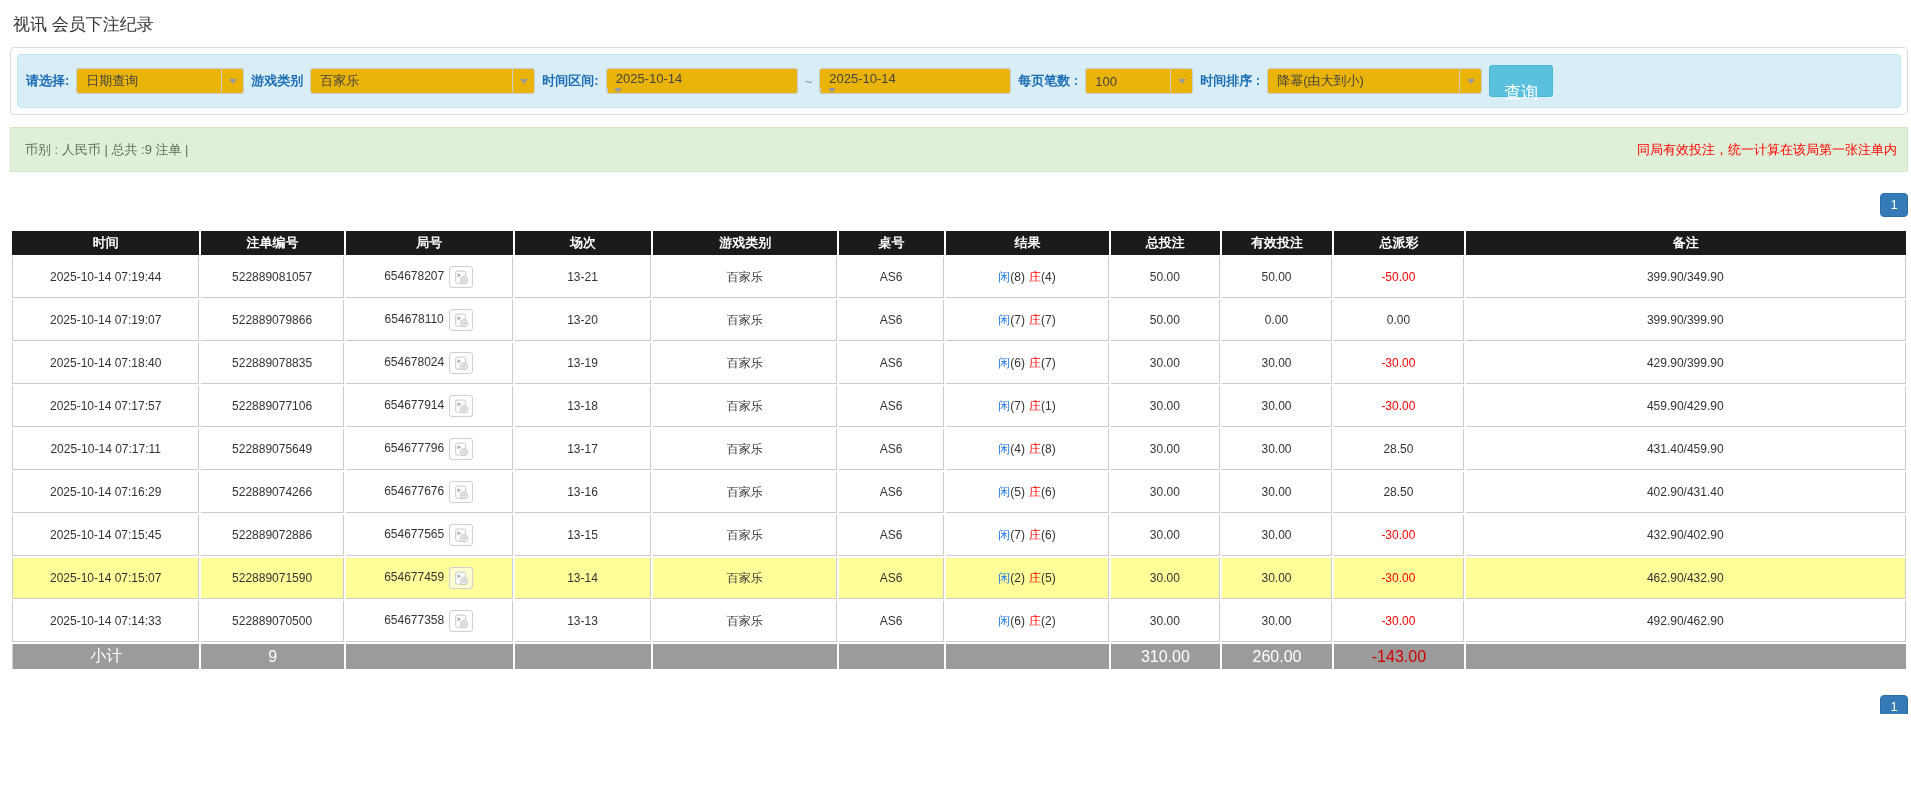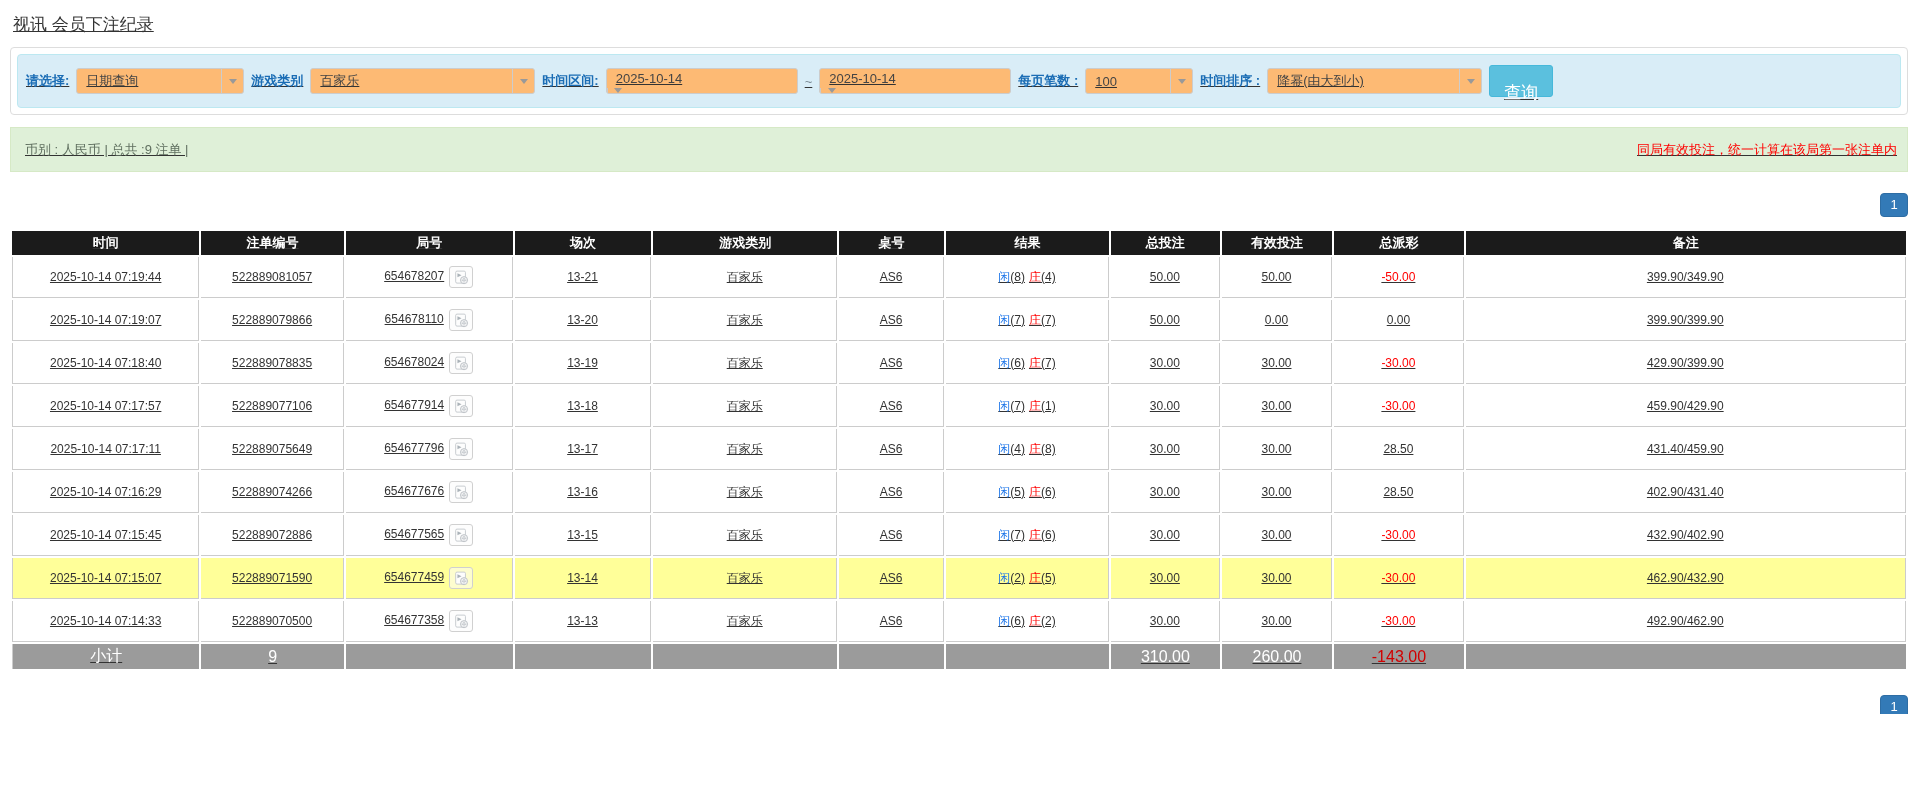--- a/index.html
+++ b/index.html
@@ -4,30 +4,30 @@
 <style>
   :root{
     --header_bg:#1b1b1b; --link_blue:#1a73e8; --loss_red:#ff0000;
     --highlight_yellow:#ffff99; --summary_gray:#9b9b9b; --summary_loss_red:#d10000;
     --filter_bar_bg:#d9edf7; --filter_label_blue:#1b6db5; --green_bar_bg:#dff0d8;
     --note_red:#ff0000; --button_blue:#5bc0de; --pagination_blue:#337ab7;
   }
   *{box-sizing:border-box;}
   html,body{margin:0;padding:0;background:#fff;}
   body{font-family:"Liberation Sans","DejaVu Sans",sans-serif;color:#333;}
-  .page{width:1911px;height:714px;padding:0 3px 0 10px;overflow:hidden;background:#fff;text-decoration:underline;}
+  .page{width:1911px;height:714px;padding:0 3px 0 10px;overflow:hidden;background:#fff;}
 
   .page-title{margin:13px 0 0 3px;font-size:17px;color:#333;}
 
   .filter-panel{margin-top:11px;border:1px solid #ddd;border-radius:4px;background:#fff;padding:6px;}
   .filter-bar{display:flex;align-items:center;gap:7px;background:var(--filter_bar_bg);
     border:1px solid #bce8f1;border-radius:4px;padding:10px 8px;}
   .flabel{color:var(--filter_label_blue);font-weight:bold;font-size:13px;white-space:nowrap;}
   .sep{color:#7a8a95;font-size:13px;}
-  .select{display:inline-flex;align-items:stretch;background:#fdba74;border:1px solid #ccc;
+  .select{display:inline-flex;align-items:stretch;background:#eab308;border:1px solid #ccc;
     border-radius:3px;height:26px;cursor:pointer;}
   .select .val{display:flex;align-items:center;padding:0 9px;font-size:13px;color:#444;white-space:nowrap;flex:1;}
   .select .arrow-box{width:22px;border-left:1px solid #ccc;display:flex;align-items:center;justify-content:center;}
   .tri{width:0;height:0;border-left:4px solid transparent;border-right:4px solid transparent;border-top:5px solid #999;}
   .w-select1{width:168px;} .w-select2{width:225px;} .w-date{width:192px;flex-direction:column;} .w-size{width:108px;} .w-sort{width:215px;}
   .btn-search{background:var(--button_blue);border:1px solid #46b8da;color:#fff;font-size:17px;
     height:26px;padding:15px 14px;border-radius:3px;cursor:pointer;text-align:center;}
 
   .summary-bar{margin-top:12px;height:45px;background:var(--green_bar_bg);border:1px solid #d6e9c6;
     display:flex;align-items:center;justify-content:space-between;padding:0 10px 0 14px;}

